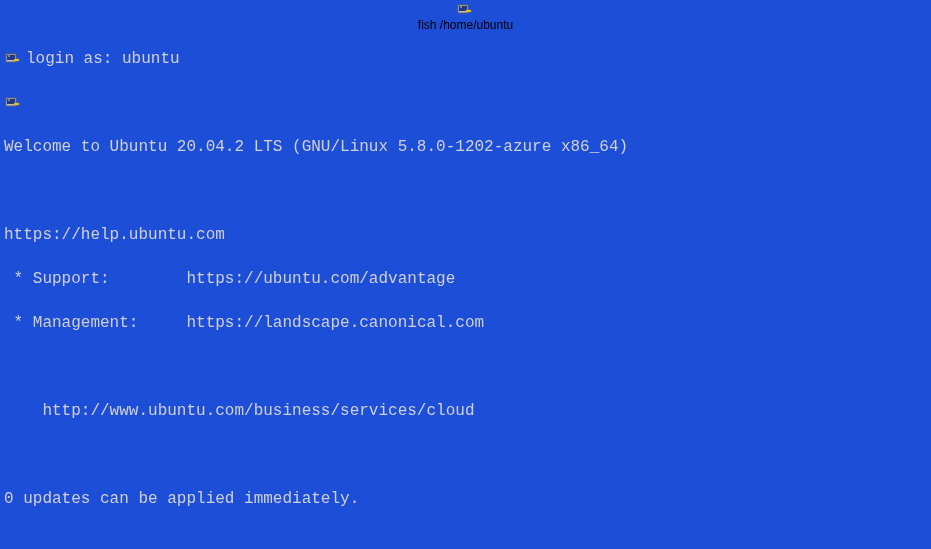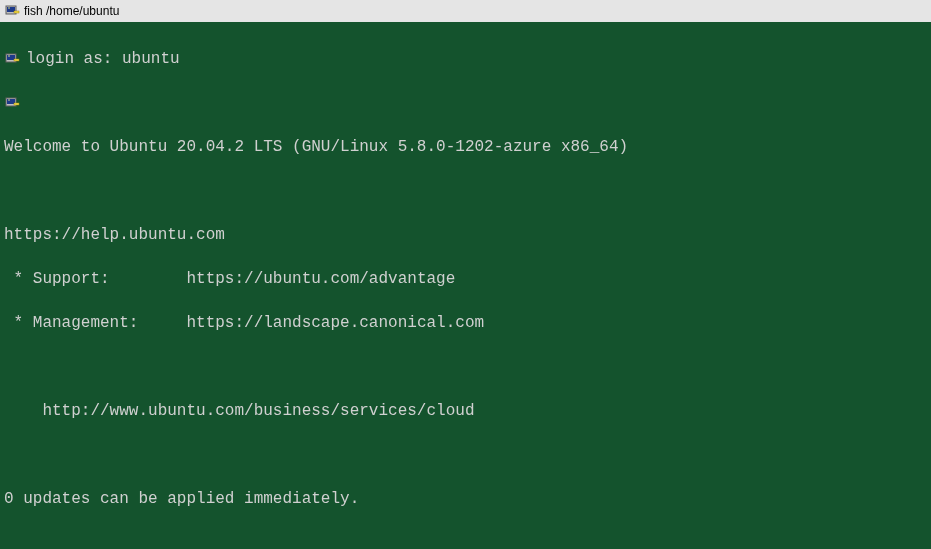--- a/index.html
+++ b/index.html
@@ -9,39 +9,40 @@
     }
     body {
       width: 931px;
       height: 549px;
       background: #ffffff;
       font-family: "Consolas", "Courier New", monospace;
       overflow: hidden;
     }
     .title-bar {
       height: 22px;
-      background: #e5e5e5;
+      background: #1d4ed8;
       display: flex;
       align-items: center;
       padding: 2px 4px;
       font-family: "Segoe UI", Tahoma, sans-serif;
       font-size: 12px;
       color: #000;
+      flex-direction: column;
     }
     .title-bar .putty-icon {
       width: 16px;
       height: 16px;
       margin-right: 4px;
       display: inline-block;
     }
     .putty-icon svg {
       display: block;
     }
     .terminal {
-      background: #14532d;
+      background: #1d4ed8;
       width: 100%;
       height: calc(100% - 22px);
       padding: 4px 0 4px 4px;
       font-size: 16px;
       line-height: 22px;
       color: #d0d0d0;
       white-space: pre;
       font-weight: 500;
       overflow: hidden;
     }

